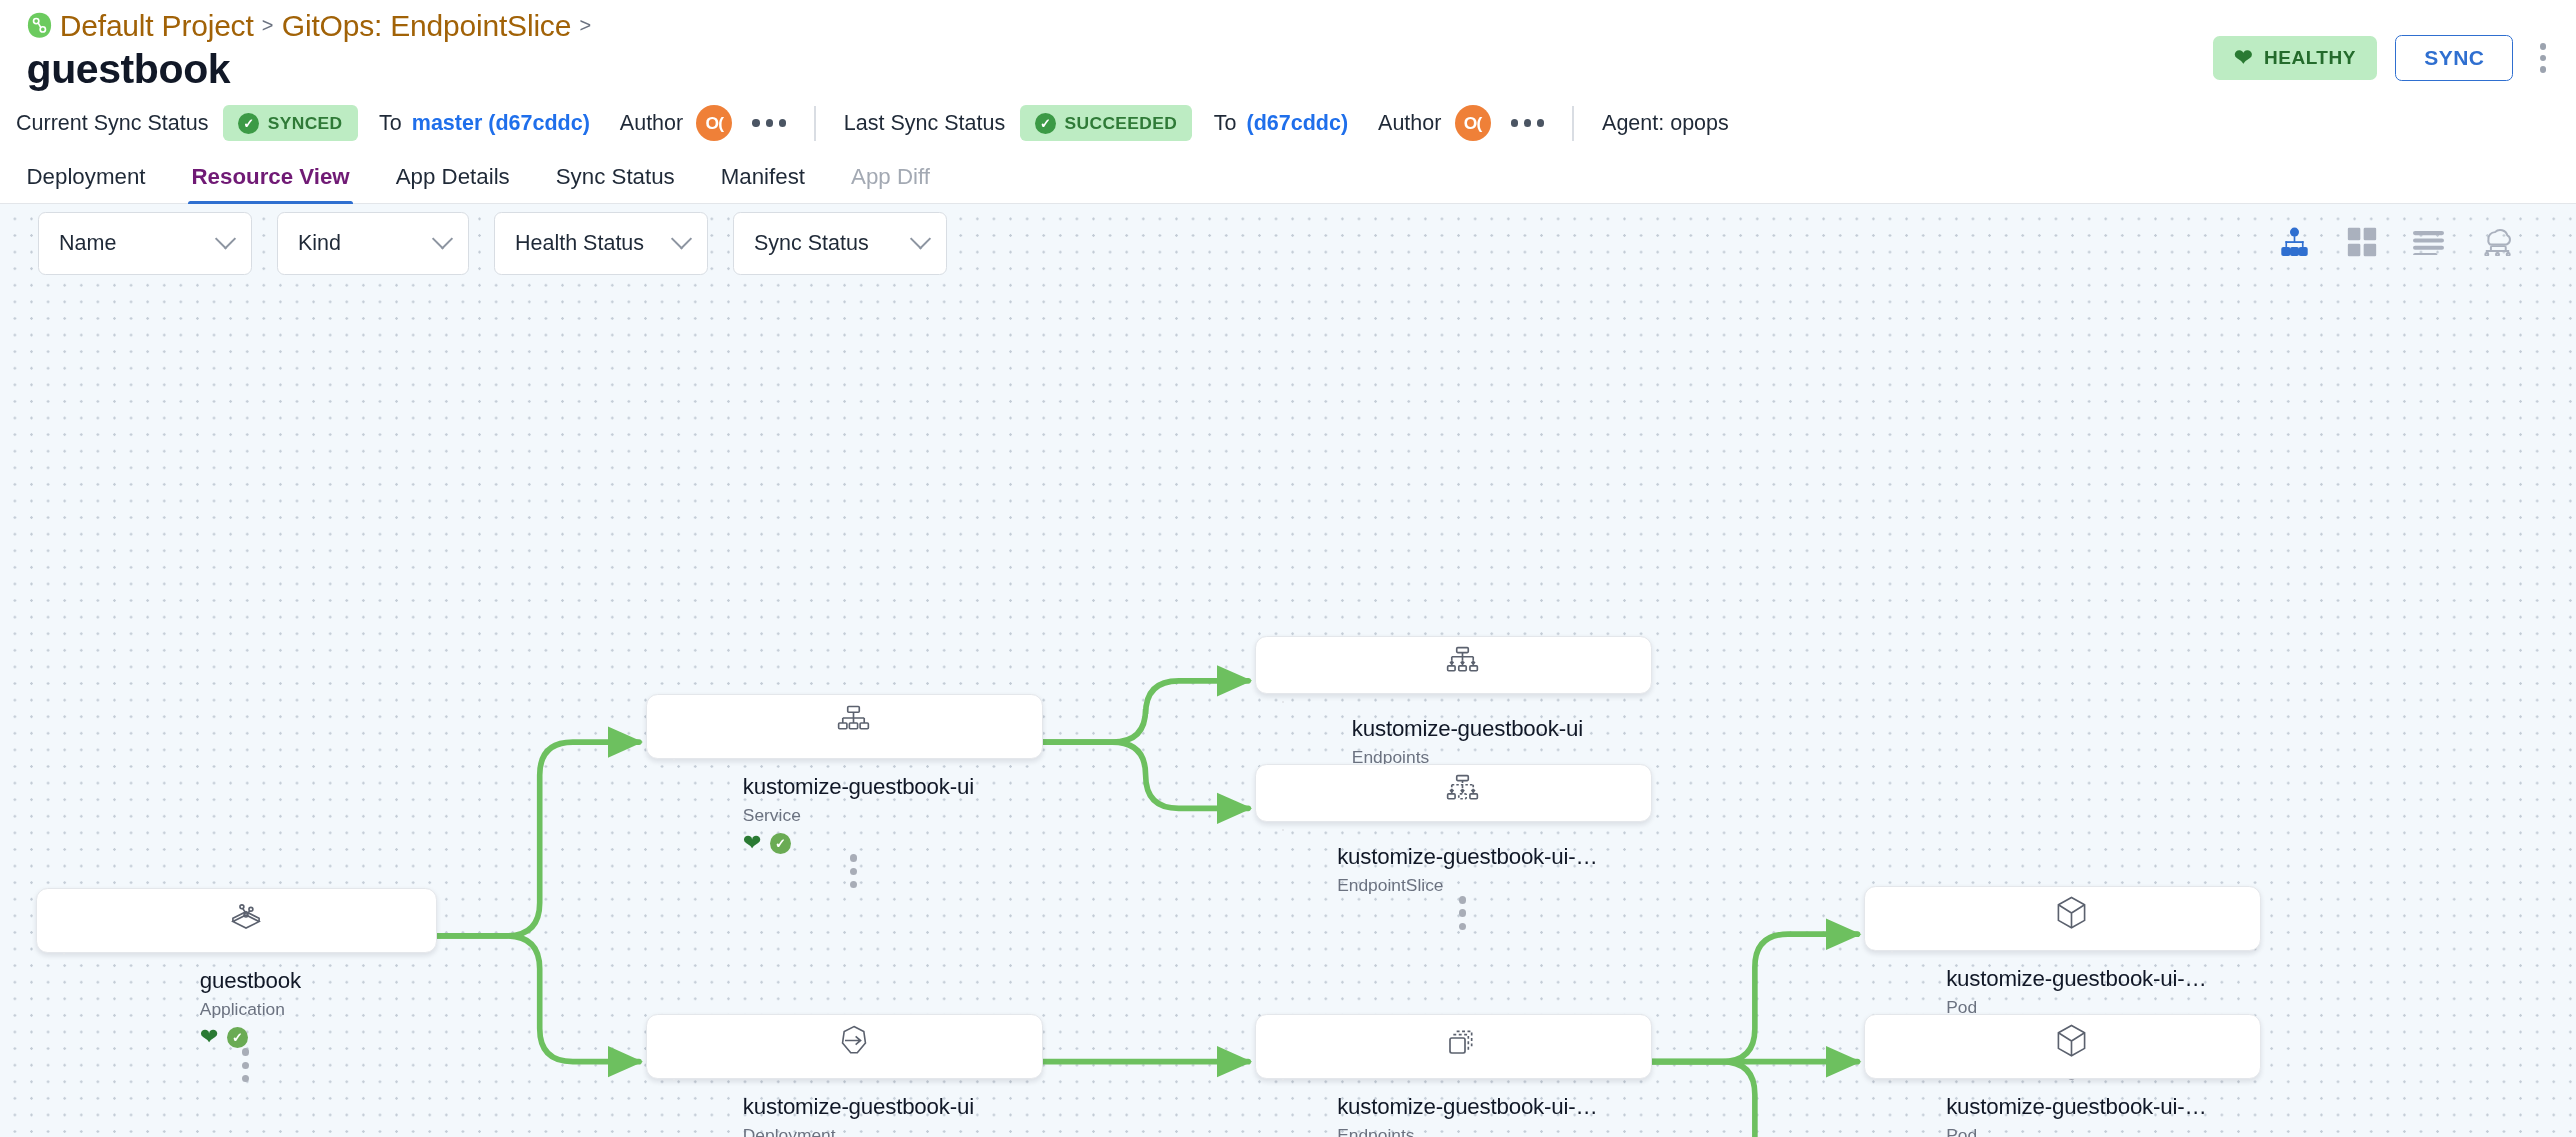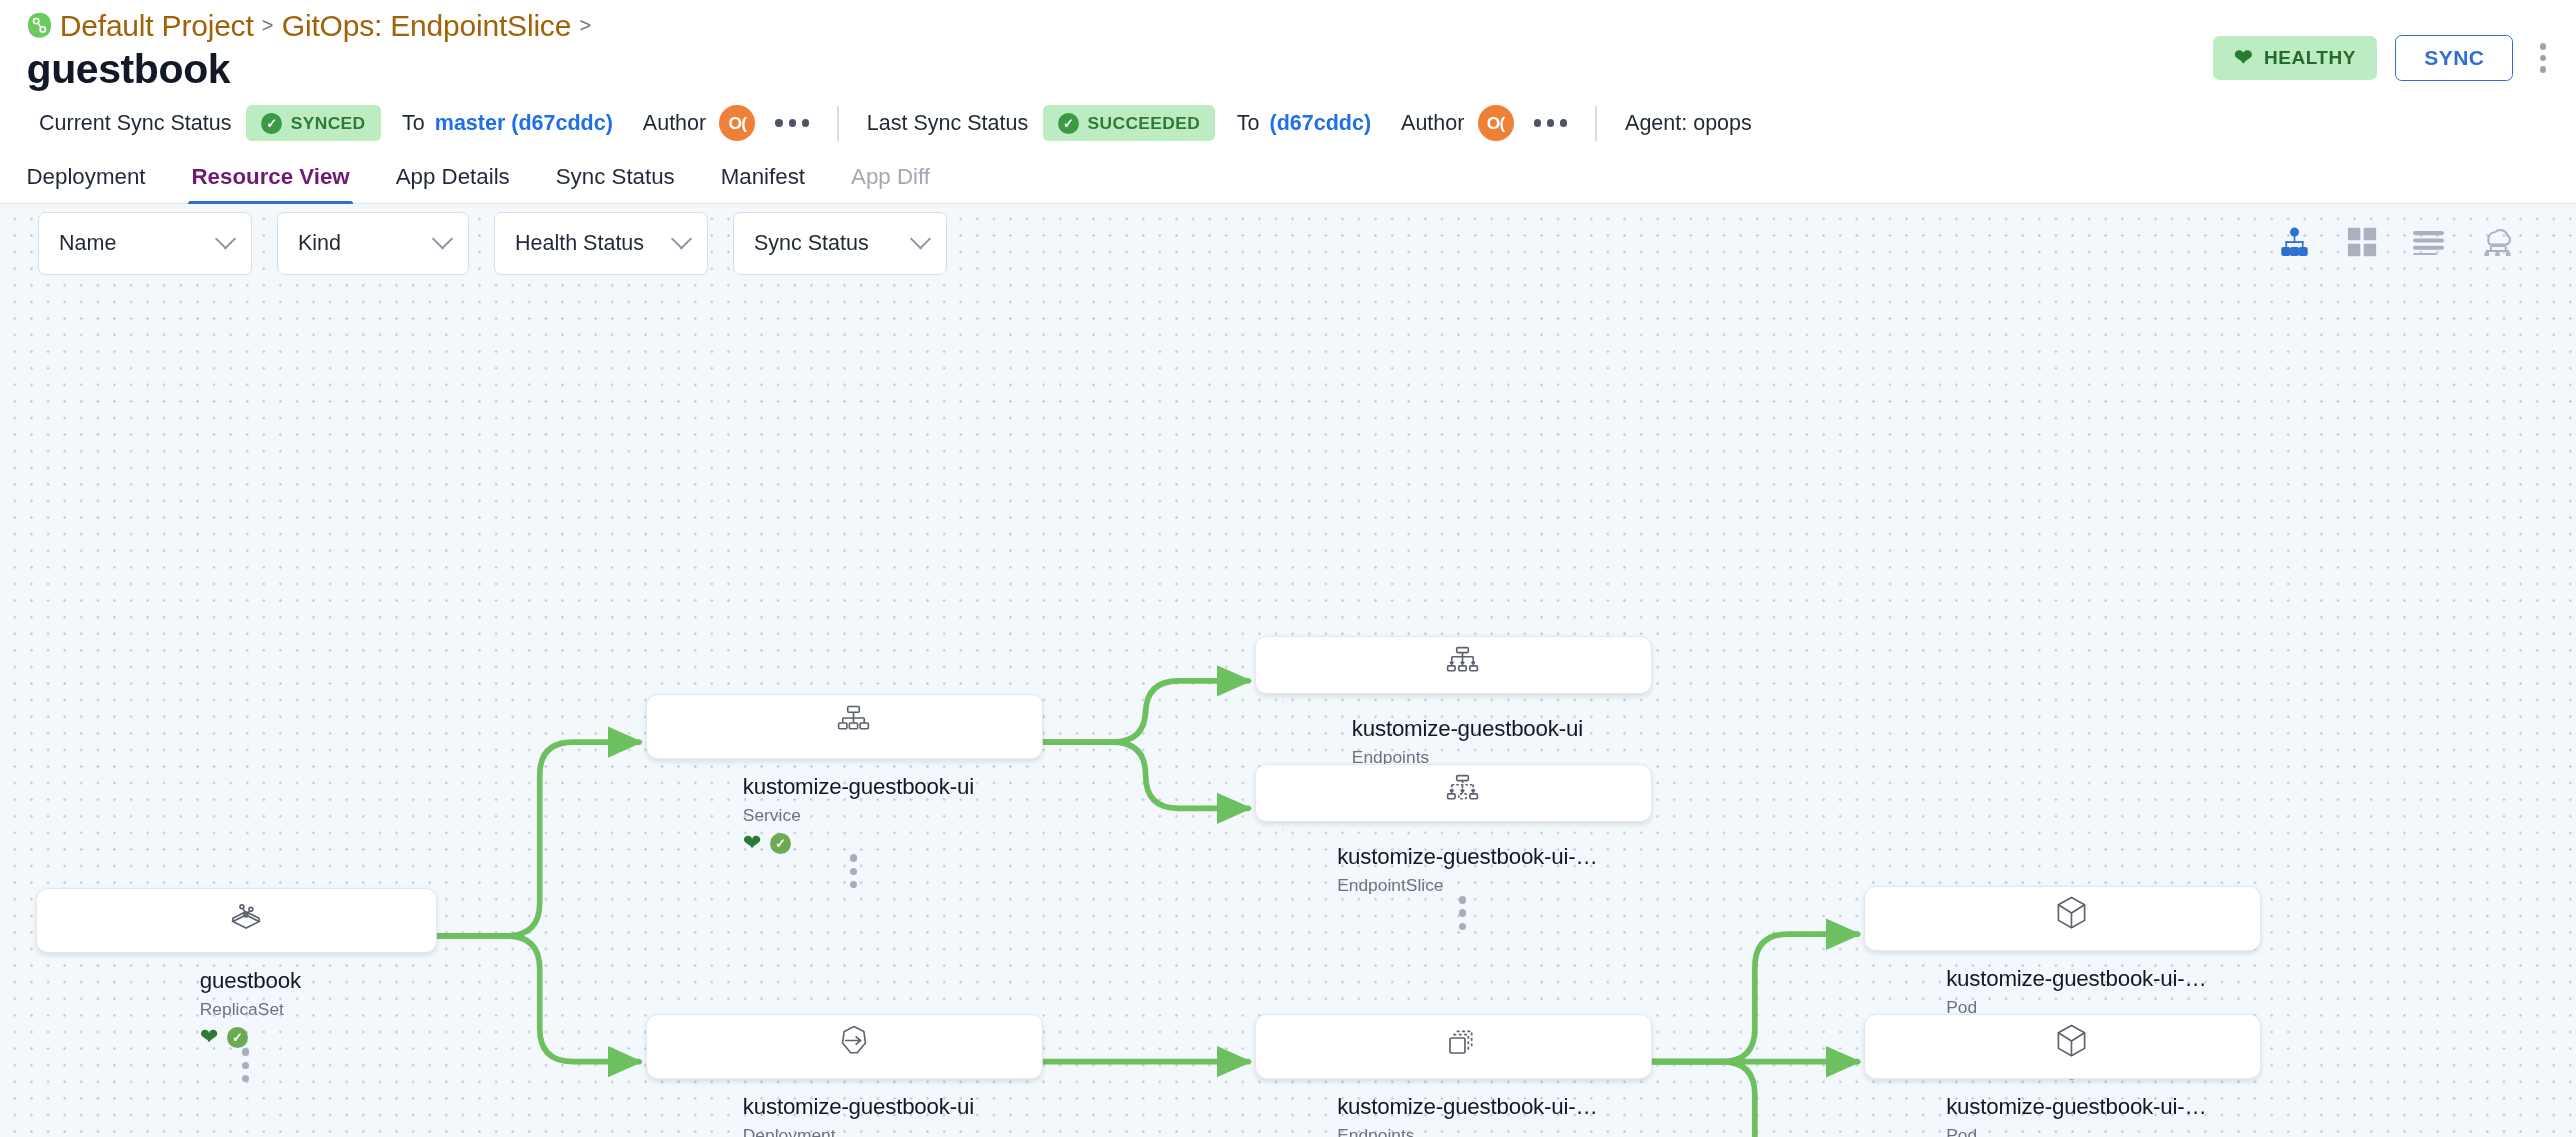--- a/index.html
+++ b/index.html
@@ -28,21 +28,21 @@
   .heart-big { color:#2a7a33; font-size:22.3px; line-height:1; }
   .sync-btn {
     border: 1.7px solid #2f6fd0; color:#2f6fd0; background:#fff; font-weight:700;
     font-size: 21px; letter-spacing:0.4px; padding: 10px 28px; border-radius: 6.6px; cursor:pointer;
   }
   .kebab-v { display:flex; flex-direction:column; gap:5px; cursor:pointer; padding: 5px 8.3px;}
   .kebab-v i { width:6.6px; height:6.6px; border-radius:50%; background:#9ca3af; display:block;}
 
   
   .status-strip {
-    display:flex; align-items:center; gap: 0; padding: 0 39px; height: 60px;
+    display:flex; align-items:center; gap: 0; padding: 0 16px; height: 60px;
     background:#fff; font-size: 21.5px; color:#111827; flex: 0 0 auto;
   }
   .st-label { color:#1f2937; font-size: 21.5px; white-space:nowrap; }
   .pill {
     display:inline-flex; align-items:center; gap:8.3px; background:#bdecc3; color:#2f7a37;
     font-size: 17.4px; font-weight:700; letter-spacing:0.4px; padding: 7.4px 15px; border-radius:5.8px;
     margin-left: 15px;
   }
   .pill-check {
     width: 21px; height:21px; border-radius:50%; background:#3c9a46; color:#fff;
@@ -290,21 +290,21 @@
               <path d="M6 30 V26 L22 18 L38 26 V30"></path>
             <circle cx="22" cy="22" r="2.4"></circle>
               <circle cx="17" cy="12" r="2.4"></circle>
               <circle cx="28" cy="15" r="2.4"></circle>
             <path d="M22 20 L17.8 13.8 M23.6 20.6 L27 16.6"></path>
           </svg>
         </span>
         <span class="vbar"></span>
         <span class="nbody">
           <span class="nname">guestbook</span>
-          <div class="nkind">ReplicaSet</div>
+          <div class="nkind">Application</div>
           <div class="nbadges">
             <span class="hrt">❤</span>
             <span class="chk">✓</span>
           </div>
         </span>
         <span class="nkebab">
             <i></i>
             <i></i>
             <i></i>
           </span>

